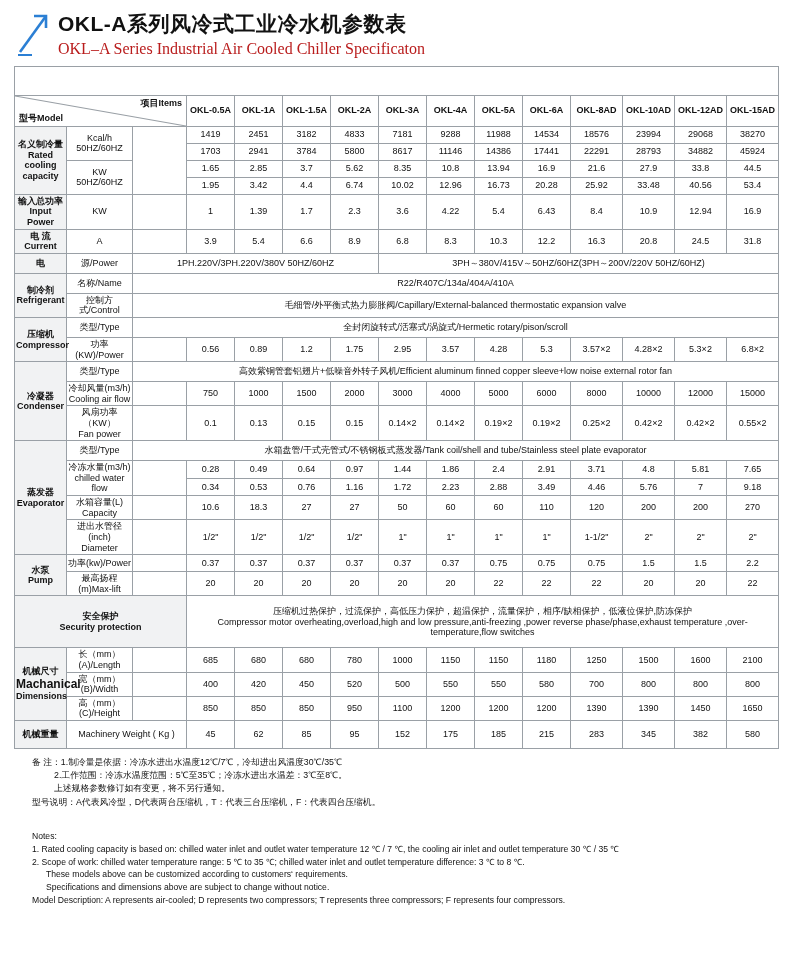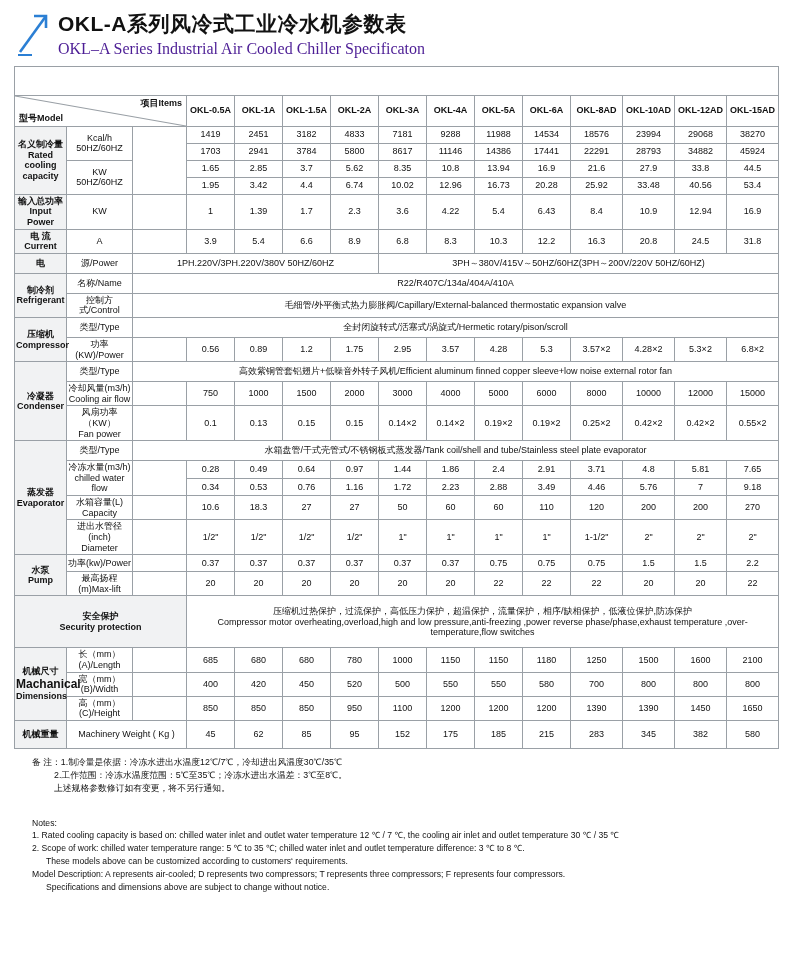--- a/index.html
+++ b/index.html
@@ -10,21 +10,21 @@
     -webkit-font-smoothing:antialiased;
   }
   .page{width:736px;height:963px;position:relative;box-sizing:border-box;padding:10px 14px 0 14px;}
 
   
   .hdr{display:flex;align-items:flex-start;gap:8px;margin:2px 0 8px 2px;}
   .hdr-logo{width:34px;height:44px;flex:0 0 34px;position:relative;}
   .hdr-logo svg{position:absolute;left:0;top:0;}
   .hdr-txt{display:flex;flex-direction:column;}
   .hdr-cn{font-size:21px;font-weight:bold;letter-spacing:.5px;line-height:1.12;color:#111;}
-  .hdr-en{font-size:16px;line-height:1.2;margin-top:3px;color:#4c1d95;font-family:"Liberation Serif", serif;}
+  .hdr-en{font-size:16px;line-height:1.2;margin-top:3px;color:#b91c1c;font-family:"Liberation Serif", serif;}
 
   
   table.spec{border-collapse:collapse;width:762px;table-layout:fixed;}
   table.spec td{
     border:1px solid #9aa0a6;
     font-size:9px;
     text-align:center;
     vertical-align:middle;
     padding:1px 1px;
     line-height:1.18;
@@ -524,21 +524,22 @@
       <td>382</td>
       <td>580</td>
     </tr>
   </tbody>
     </table>
 
   <div class="notes">
     <p class="cn">备 注：1.制冷量是依据：冷冻水进出水温度12℃/7℃，冷却进出风温度30℃/35℃</p>
     <p class="cn indent2">2.工作范围：冷冻水温度范围：5℃至35℃；冷冻水进出水温差：3℃至8℃。</p>
     <p class="cn indent2">上述规格参数修订如有变更，将不另行通知。</p>
+    <p class="cn">型号说明：A代表风冷型，D代表两台压缩机，T：代表三台压缩机，F：代表四台压缩机。</p>
     <p class="en" style="margin-top:21px">Notes:</p>
     <p class="en">1. Rated cooling capacity is based on: chilled water inlet and outlet water temperature 12 ℃ / 7 ℃, the cooling air inlet and outlet temperature 30 ℃ / 35 ℃</p>
     <p class="en">2. Scope of work: chilled water temperature range: 5 ℃ to 35 ℃; chilled water inlet and outlet temperature difference: 3 ℃ to 8 ℃.</p>
     <p class="en indent1">These models above can be customized according to customers‘  requirements.</p>
+    <p class="en indent1">Specifications and dimensions above are subject to change without notice.</p>
     <p class="en">Model Description: A represents air-cooled; D represents two compressors; T represents three compressors; F represents four compressors.</p>
-    <p class="en indent1">Specifications and dimensions above are subject to change without notice.</p>
   </div>
 
 </div>
 
 </body></html>

